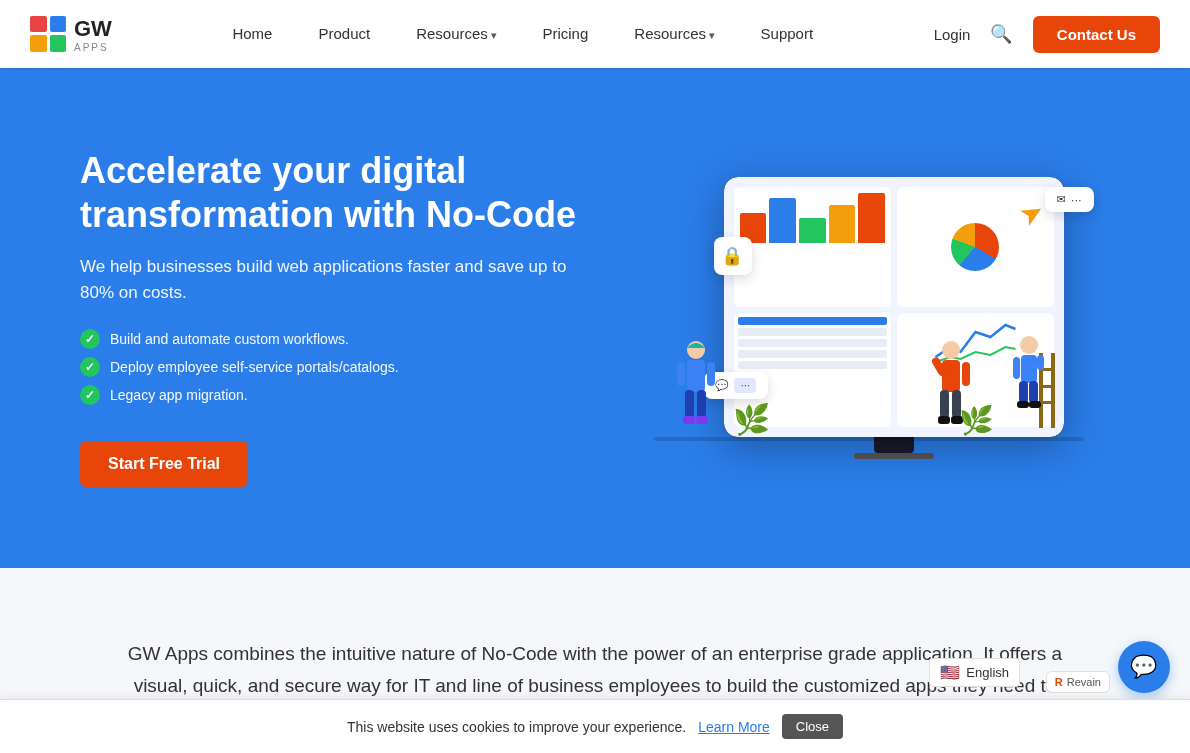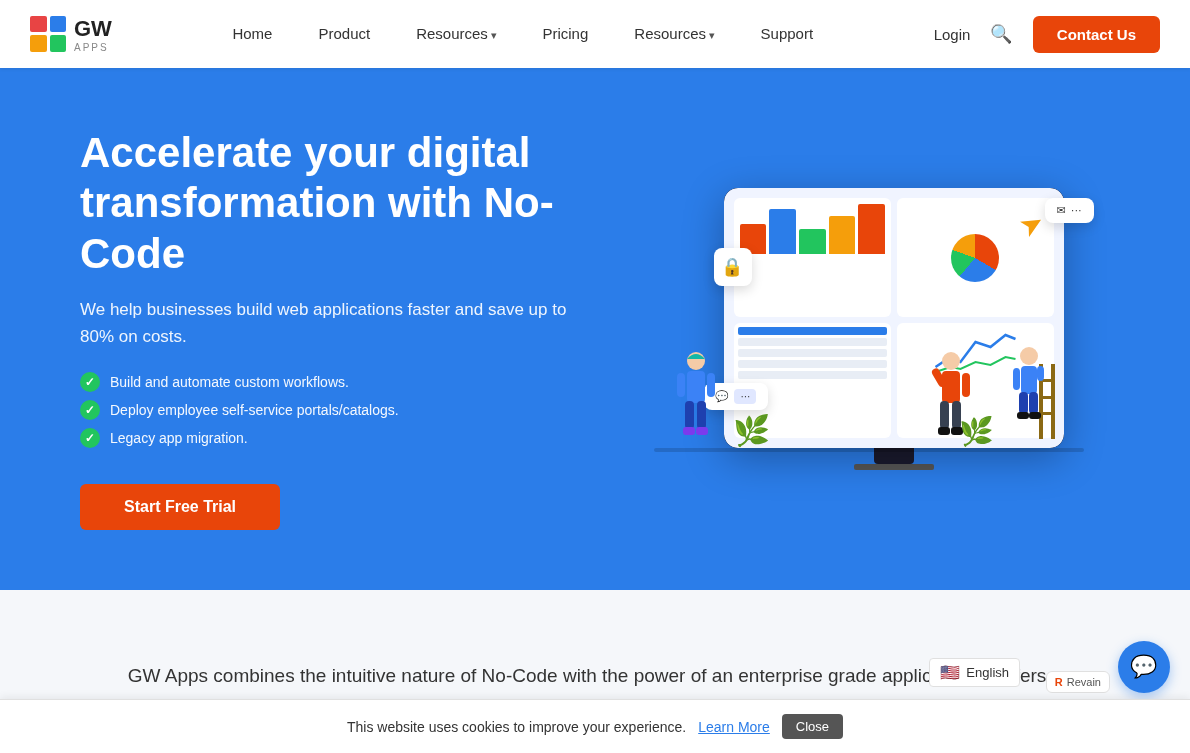--- a/index.html
+++ b/index.html
@@ -77,21 +77,21 @@
       align-items: center;
       padding: 60px 60px 60px 80px;
       position: relative;
       overflow: hidden;
     }
     .hero-content {
       flex: 0 0 55%;
       color: #fff;
     }
     .hero-content h1 {
-      font-size: 42px;
+      font-size: 36px;
       font-weight: 700;
       line-height: 1.2;
       margin-bottom: 18px;
     }
     .hero-content p {
       font-size: 17px;
       color: rgba(255,255,255,0.92);
       margin-bottom: 22px;
       max-width: 520px;
       line-height: 1.55;
@@ -122,21 +122,21 @@
       font-weight: 700;
     }
     .hero-buttons {
       display: flex;
       gap: 18px;
     }
     .btn-trial {
       background: #e8450a;
       color: #fff;
       border: none;
-      padding: 14px 44px;
+      padding: 14px 28px;
       border-radius: 6px;
       font-size: 16px;
       font-weight: 600;
       cursor: pointer;
     }
     .btn-demo {
       background: #fff;
       color: #333;
       border: 1.5px solid #ccc;
       padding: 14px 28px;

